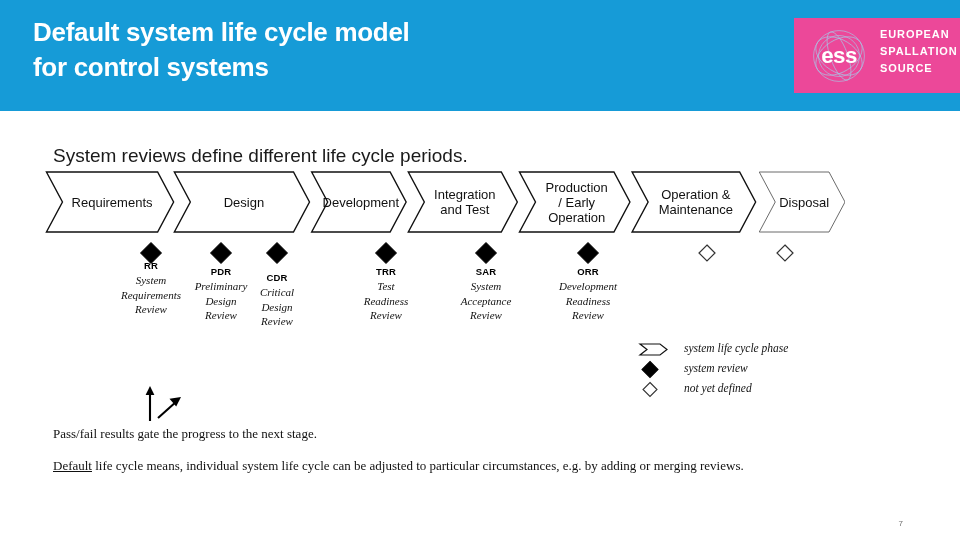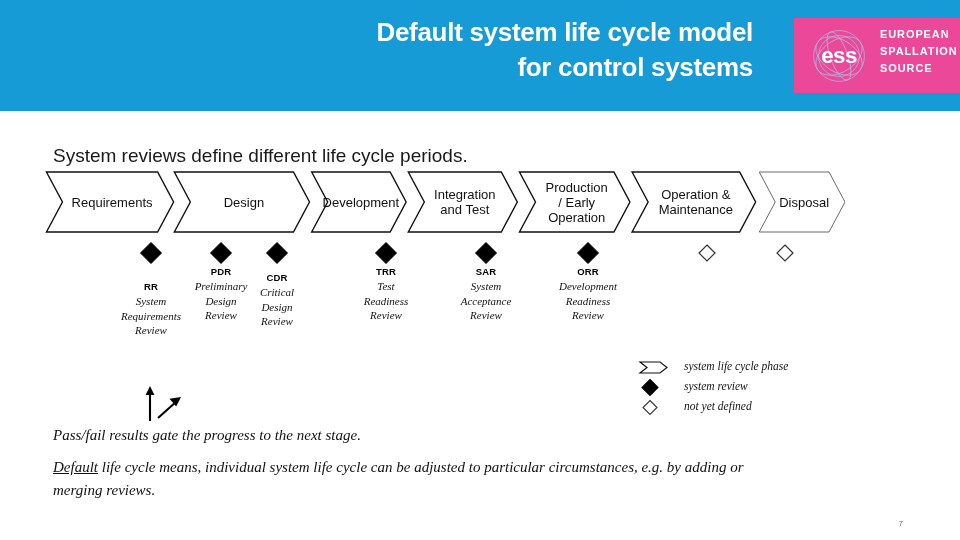--- a/index.html
+++ b/index.html
@@ -30,21 +30,20 @@
     width: 720px;
     color: #ffffff;
     font-size: 26px;
     font-weight: bold;
     line-height: 1.33;
     letter-spacing: -0.3px;
   }
   #slide-title .tl {
     display: block;
     white-space: nowrap;
-    text-align: right;
   }
 
   
   #logo-block {
     position: absolute;
     left: 794px;
     top: 18px;
     width: 166px;
     height: 75px;
     background: #ec4899;
@@ -116,21 +115,21 @@
     left: 142px;
     top: 385px;
     width: 46px;
     height: 38px;
   }
 
   
   #legend {
     position: absolute;
     left: 638px;
-    top: 358px;
+    top: 340px;
     width: 210px;
     height: 62px;
   }
   .legend-row {
     position: absolute;
     left: 0;
     width: 210px;
     height: 19px;
   }
   .legend-icon {
@@ -147,22 +146,21 @@
     font-style: italic;
     font-size: 11.5px;
     color: #111;
     white-space: nowrap;
   }
 
   
   .footnote {
     position: absolute;
     font-family: "Liberation Serif", serif;
-    font-style: italic;
-    font-size: 15px;
+    font-size: 13px;
     color: #111;
     line-height: 1.55;
   }
   #note-gate { left: 53px; top: 424px; white-space: nowrap; }
   #note-default { left: 53px; top: 456px; width: 700px; }
   #note-default u { text-decoration: underline; }
 
   #page-number {
     position: absolute;
     right: 57px;
@@ -240,21 +238,21 @@
       <path d="M 106 74.5 L 116.5 85 L 106 95.5 L 95.5 85 Z" fill="#000000" stroke="#000000" stroke-width="1"></path>
       <path d="M 176 74.5 L 186.5 85 L 176 95.5 L 165.5 85 Z" fill="#000000" stroke="#000000" stroke-width="1"></path>
       <path d="M 232 74.5 L 242.5 85 L 232 95.5 L 221.5 85 Z" fill="#000000" stroke="#000000" stroke-width="1"></path>
       <path d="M 341 74.5 L 351.5 85 L 341 95.5 L 330.5 85 Z" fill="#000000" stroke="#000000" stroke-width="1"></path>
       <path d="M 441 74.5 L 451.5 85 L 441 95.5 L 430.5 85 Z" fill="#000000" stroke="#000000" stroke-width="1"></path>
       <path d="M 543 74.5 L 553.5 85 L 543 95.5 L 532.5 85 Z" fill="#000000" stroke="#000000" stroke-width="1"></path>
       <path d="M 662 77 L 670 85 L 662 93 L 654 85 Z" fill="#ffffff" stroke="#333333" stroke-width="1.2"></path>
       <path d="M 740 77 L 748 85 L 740 93 L 732 85 Z" fill="#ffffff" stroke="#333333" stroke-width="1.2"></path>
     </svg>
   <div id="review-labels">
-      <div class="review-col" style="left: 46px; top: 112px; width: 120px;">
+      <div class="review-col" style="left: 46px; top: 91px; width: 120px;">
         <div class="review-abbr">RR</div>
         <div class="review-full">
           <span>System</span>
           <span>Requirements</span>
           <span>Review</span>
         </div>
       </div>
       <div class="review-col" style="left: 116px; top: 97px; width: 120px; text-align: center;">
         <div class="review-abbr">PDR</div>
         <div class="review-full">

